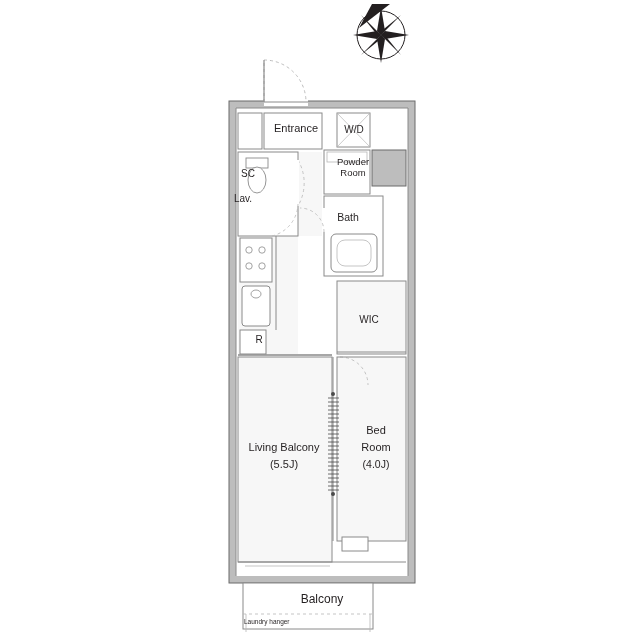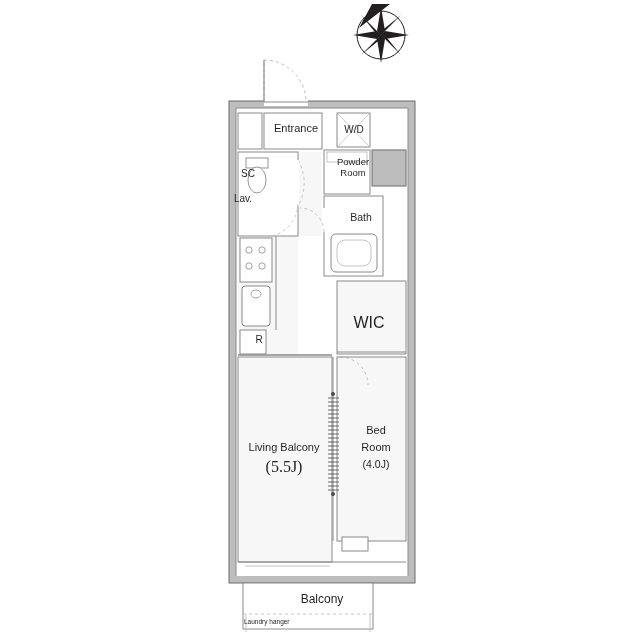--- a/index.html
+++ b/index.html
@@ -200,22 +200,22 @@
     <line x1="236" y1="108" x2="408" y2="108" stroke="#8a8a8a" stroke-width="1"></line>
   </g>
 </svg>
 
 <div class="lbl" style="left:233px; top:120px; width:30px; font-size:10px;margin-top:48px;"><span>SC</span></div>
 <div class="lbl" style="left:261px; top:122px; width:70px; font-size:11px;"><span>Entrance</span></div>
 <div class="lbl" style="left:334px; top:124px; width:40px; font-size:10px;"><span>W/D</span></div>
 <div class="lbl" style="left:324px; top:157px; width:58px; font-size:9.5px;"><span>Powder
 Room</span></div>
 <div class="lbl" style="left:224px; top:193px; width:38px; font-size:10px;"><span>Lav.</span></div>
-<div class="lbl" style="left:338px; top:211px; width:46px; font-size:10.5px;"><span>Bath</span></div>
-<div class="lbl" style="left:347px; top:314px; width:44px; font-size:16px;"><span>WIC</span></div>
+<div class="lbl" style="left:325px; top:211px; width:46px; font-size:10.5px;"><span>Bath</span></div>
+<div class="lbl" style="left:347px; top:314px; width:44px; font-size:10px;"><span>WIC</span></div>
 <div class="lbl" style="left:249px; top:334px; width:20px; font-size:10px;"><span>R</span></div>
 <div class="lbl" style="left:234px; top:441px; width:100px; font-size:11px;"><span>Living Balcony</span></div>
-<div class="lbl" style="left:244px; top:458px; width:80px; font-size:16px;font-family:Liberation Serif, serif;"><span>(5.5J)</span></div>
+<div class="lbl" style="left:244px; top:458px; width:80px; font-size:11px;"><span>(5.5J)</span></div>
 <div class="lbl" style="left:346px; top:424px; width:60px; font-size:11px;"><span>Bed</span></div>
 <div class="lbl" style="left:346px; top:441px; width:60px; font-size:11px;"><span>Room</span></div>
 <div class="lbl" style="left:346px; top:458px; width:60px; font-size:10.5px;"><span>(4.0J)</span></div>
 <div class="lbl" style="left:282px; top:593px; width:80px; font-size:12px;"><span>Balcony</span></div>
 <div class="lbl" style="left:244px; top:618px; width:84px; font-size:6.5px; text-align:left;"><span>Laundry hanger</span></div>
 
 </body></html>

